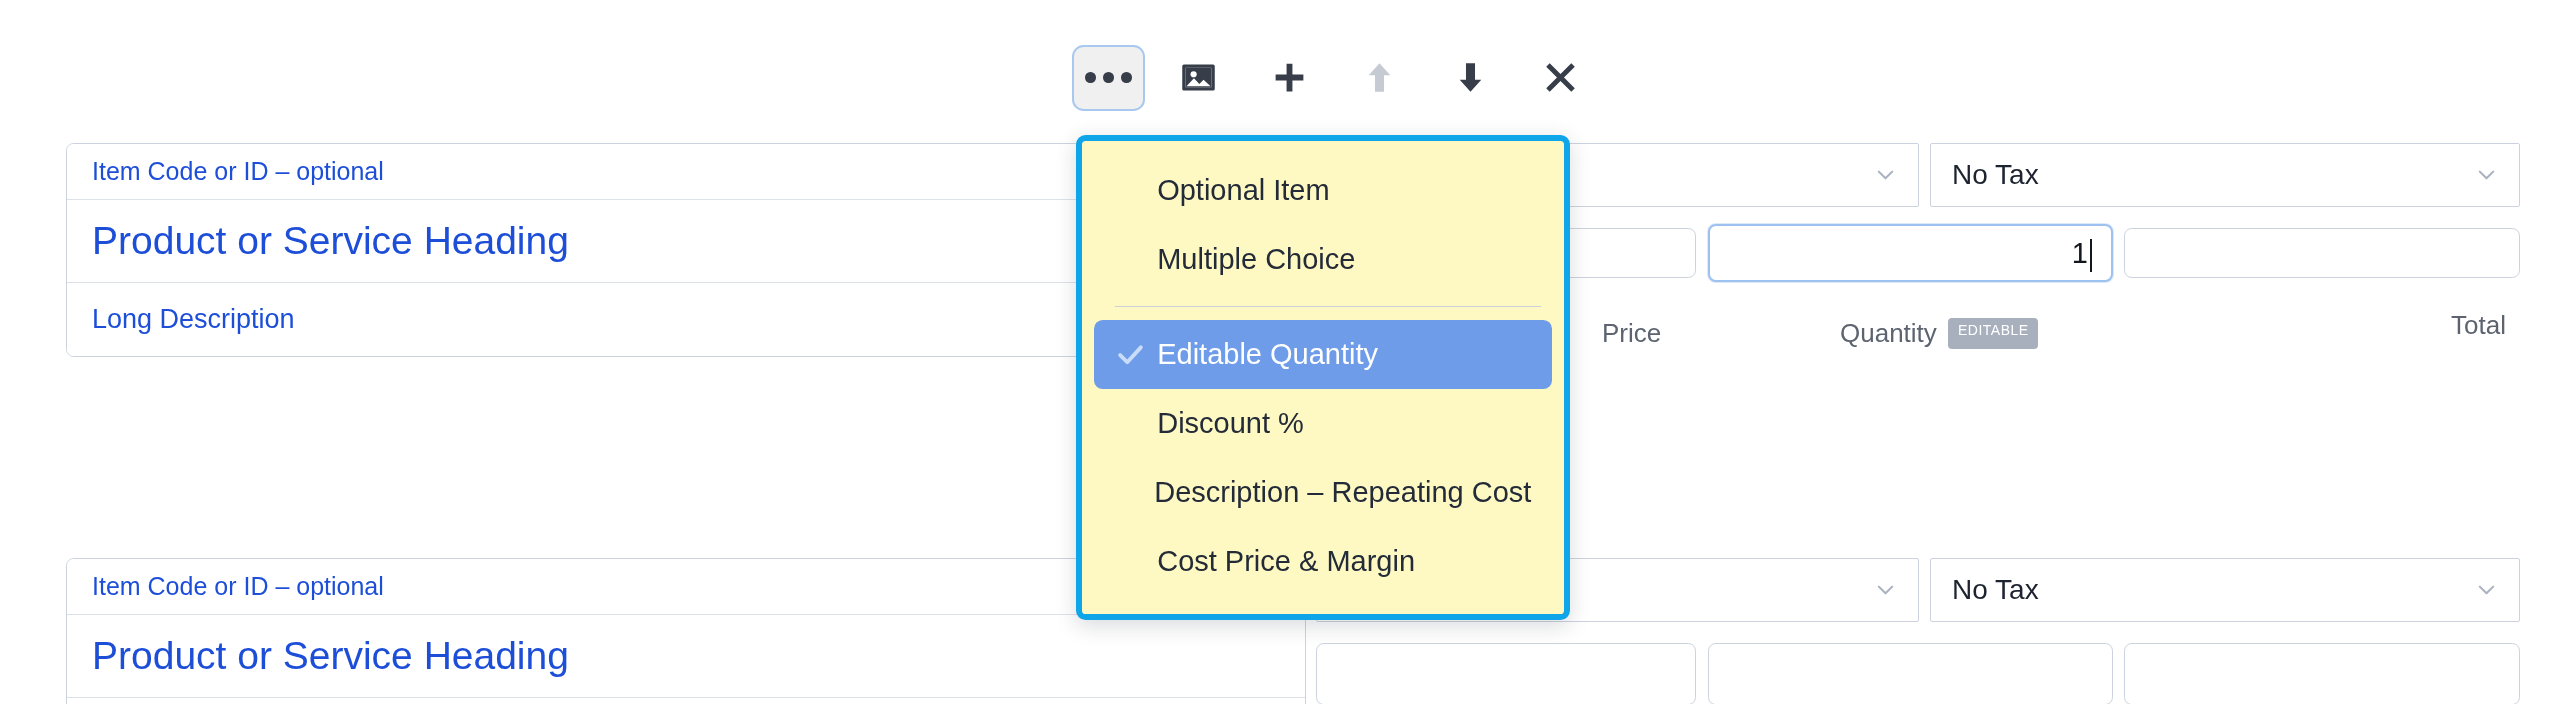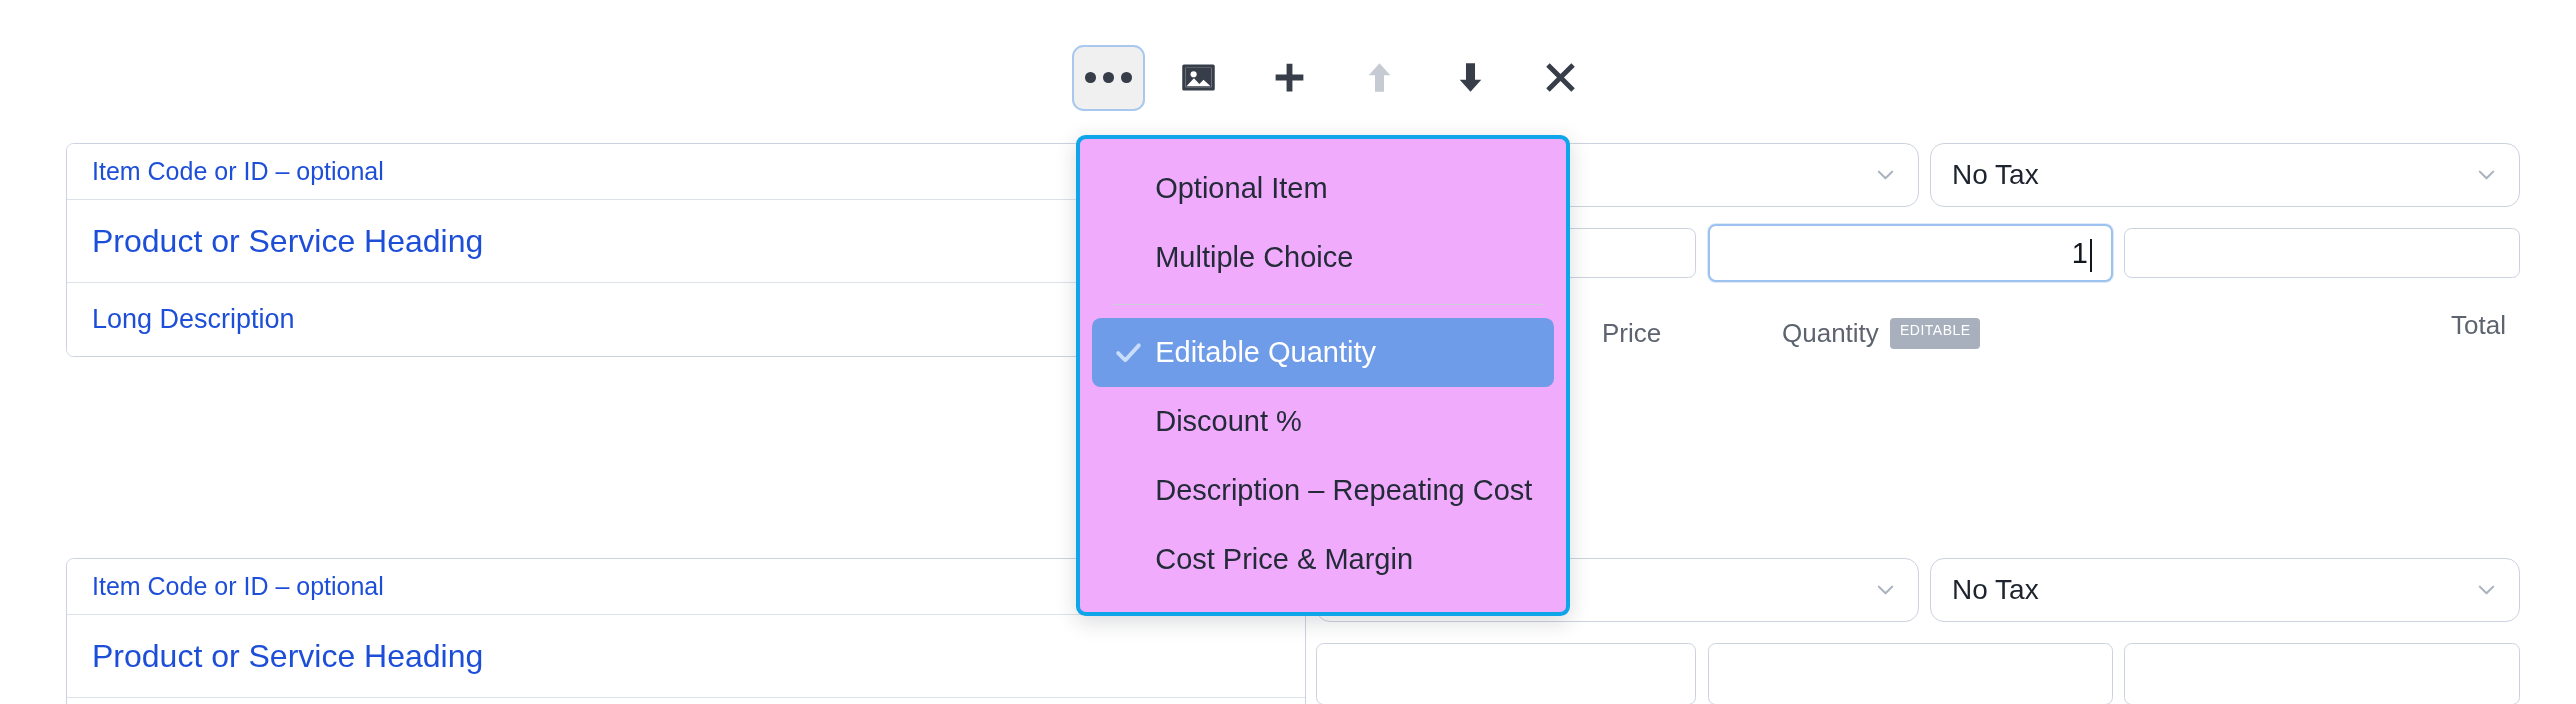--- a/index.html
+++ b/index.html
@@ -31,29 +31,29 @@
     align-items: center;
     padding: 0 25px;
     border-bottom: 1px solid #dde2ea;
     color: #1d4ed8;
     background: #ffffff;
     white-space: nowrap;
     overflow: hidden;
   }
   .desc-field:last-child { border-bottom: none; }
   .f-code    { height: 56px;  font-size: 25px; }
-  .f-heading { height: 83px;  font-size: 32px; }
+  .f-heading { height: 83px;  font-size: 39px; }
   .f-long    { height: 73px;  font-size: 27px; }
 
   
   .sel {
     position: absolute;
     background: #ffffff;
     border: 1px solid #ccd3de;
-    border-radius: 14px;
+    border-radius: 2px;
     display: flex;
     align-items: center;
     padding: 0 21px;
     font-size: 28px;
     color: #1d2430;
   }
   .sel .chev {
     position: absolute;
     right: 21px;
     top: 50%;
@@ -131,22 +131,22 @@
     width: 73px; height: 66px;
   }
   .tbtn.disabled { color: #c6cad2; }
   .tbtn svg { display: block; }
   .dots { display: flex; gap: 7.7px; }
   .dots i { width: 10.6px; height: 10.6px; border-radius: 50%; background: #373d49; display:block; }
 
   
   .menu {
     position: absolute;
-    background: #f0abfc;
-    border: 4px solid #0ea5e9;
+    background: #fef9c3;
+    border: 6px solid #0ea5e9;
     border-radius: 9.6px;
     box-shadow: 0 5.8px 21px rgba(22,30,48,.16);
     padding: 15.4px 0 17.4px;
     z-index: 50;
   }
   .menu-item {
     height: 69px;
     display: flex;
     align-items: center;
     padding: 0 21px 0 21px;
@@ -222,21 +222,21 @@
     </div>
 
     <div class="numbox" style="left:2124px; top:228px; width:396px; height:50px;">
       <span></span>
     </div>
 
     <div class="fld-label" style="left:1602px; top:318px; justify-content:flex-end;">
       <span>Price</span>
     </div>
 
-    <div class="fld-label" style="left:1782px; top:318px;">
+    <div class="fld-label" style="left:1840px; top:318px;">
       <span>Quantity</span>
       <span class="badge">EDITABLE</span>
     </div>
 
     <div class="fld-label" style="left:2451px; top:310px;">
       <span>Total</span>
     </div>
   </div>
 
   <div class="line-item">

